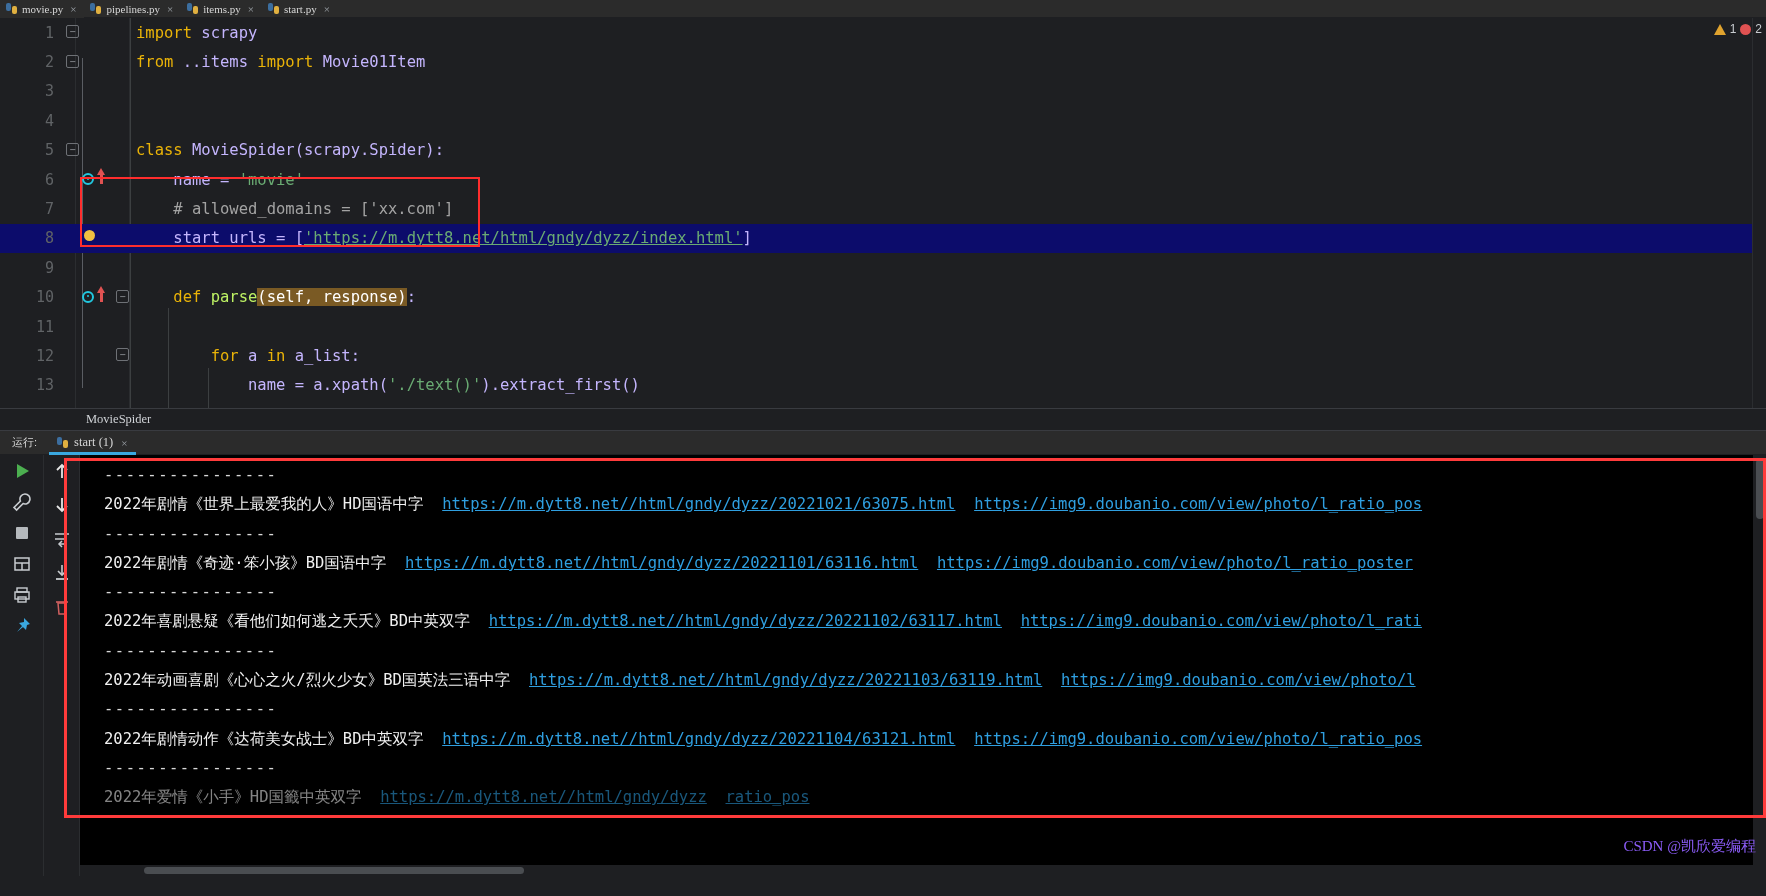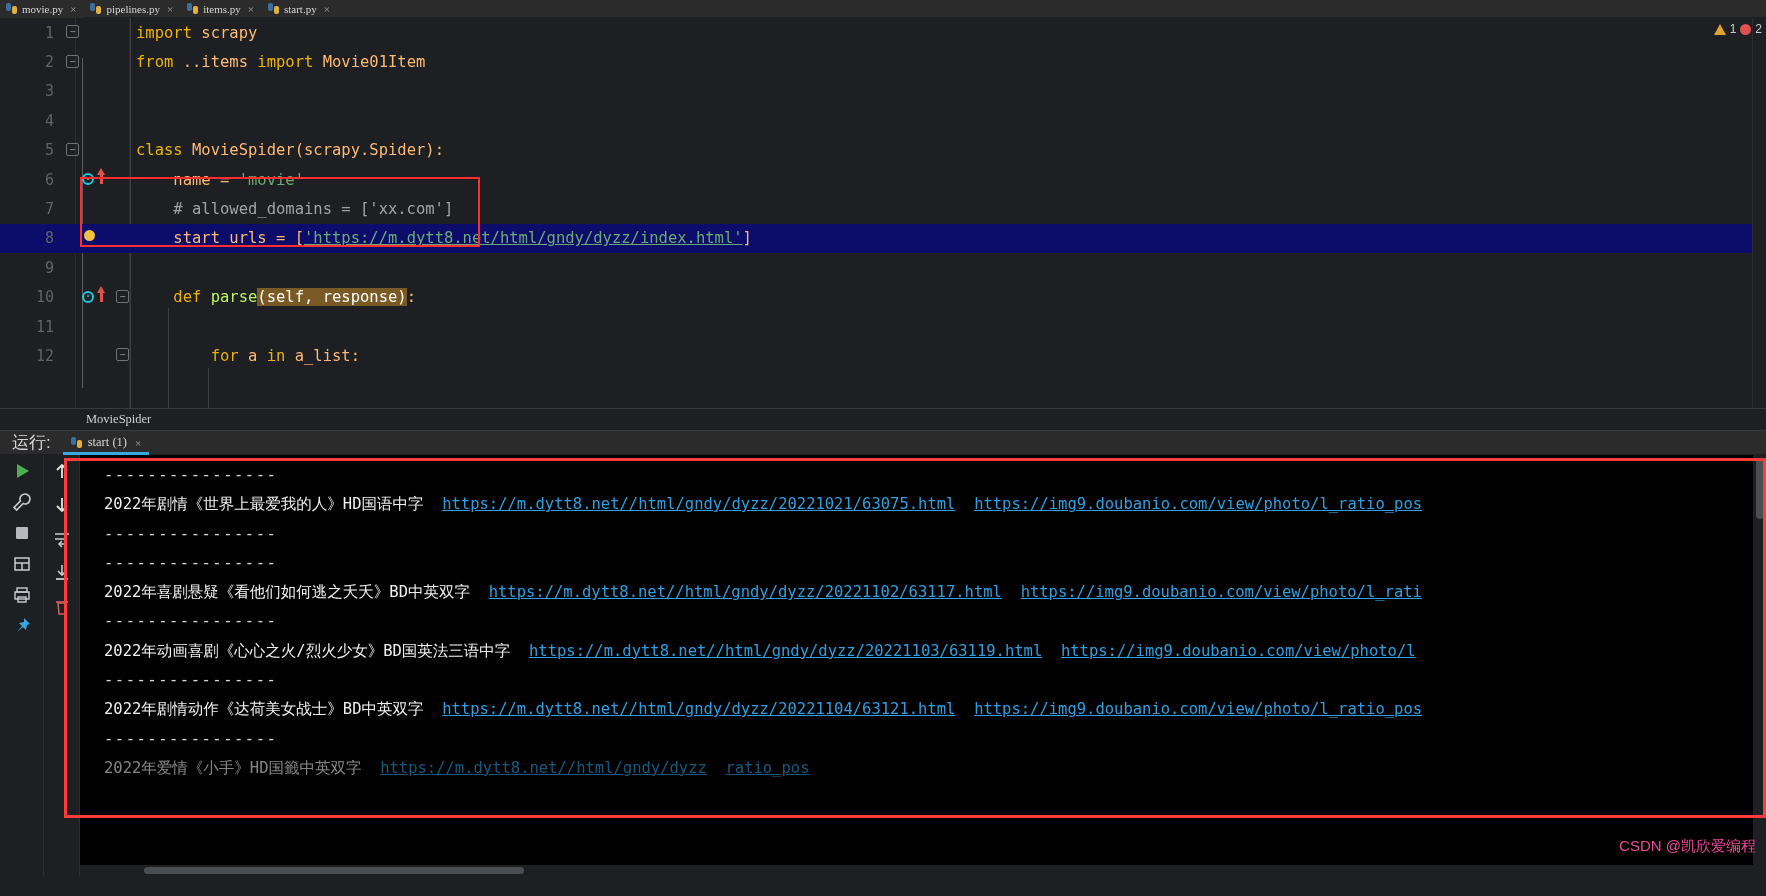--- a/index.html
+++ b/index.html
@@ -60,21 +60,21 @@
     width:64px; text-align:right; padding-right:10px;
     color:#606366; font-size:15px; flex:none;
   }
   .marks{ width:66px; flex:none; position:relative; height:29px; }
   .code{ padding-left:6px; white-space:pre; color:#bcbec4; }
 
   .kw{ color:#eab308; }
   .str{ color:#6aab73; }
   .cmt{ color:#a3a3a3; }
   .def{ color:#bef264; }
-  .plain{ color:#fdba74; }
+  .plain{ color:#c4b5fd; }
   .urlstr{ color:#6aab73; text-decoration:underline; }
   .hlparam{ background:#7a5a24; color:#ffffff;text-align:center; }
   .squig{ text-decoration:underline wavy #7a7e85; text-decoration-skip-ink:none; }
 
   
   .runicon{
     position:absolute; left:18px; top:8px; width:12px; height:12px;
     border-radius:50%; border:2.5px solid #21c8e0;
   }
   .runicon::after{
@@ -139,21 +139,21 @@
     font-family:"Liberation Serif", serif; font-size:12.5px; color:#cfd2d6;
   }
 
   
   .runpanel{ position:relative; background:#1e1f22; height:446px; }
   .runhead{
     height:25px; background:#2b2b2b; display:flex; align-items:center;
     border-top:1px solid #393b40; border-bottom:1px solid #1e1f22;
   }
   .runlabel{
-    font-family:Liberation Sans, sans-serif; font-size:17px;
+    font-family:Liberation Sans, sans-serif; font-size:11px;
     color:#d6d6d6; padding:0 10px 0 12px;
   }
   .runtab{
     display:flex; align-items:center; gap:6px; height:25px; padding:0 10px;
     font-family:"Liberation Serif", serif; font-size:12.5px; color:#d6d6d6;
     position:relative;
   }
   .runtab::after{
     content:""; position:absolute; left:2px; right:2px; bottom:0;
     height:3px; background:#3aa8e0;
@@ -185,22 +185,22 @@
   .ctitle{ color:#f0f0f0; }
   .cline.dim{ opacity:.55; }
 
   
   .redbox-console{
     position:absolute; border:3px solid #ff3b3b; pointer-events:none; z-index:20;
   }
 
   .watermark{
     position:absolute; right:10px; bottom:20px;
-    font-family:Liberation Sans, sans-serif; font-size:15px;
-    color:#ec4899; z-index:30;
+    font-family:Liberation Serif, serif; font-size:15px;
+    color:#8b5cf6; z-index:30;
   }
 
   .vscroll{
     position:absolute; right:0; top:0; bottom:0; width:13px; background:#1e1f22;
   }
   .vthumb{
     position:absolute; right:2px; top:4px; width:8px; height:60px;
     background:#4a4d51; border-radius:4px;
   }
   .hscroll{
@@ -330,20 +330,25 @@
     </div>
 
     <div class="row">
       <span class="lnum">12</span>
       <span class="marks">
         <span class="foldm" style="left:52px;">−</span>
       </span>
       <span class="code"><span class="kw">        for </span><span class="plain">a</span><span class="kw"> in </span><span class="plain">a_list:</span></span>
     </div>
 
+    <div class="row">
+      <span class="lnum">13</span>
+      <span class="marks"></span>
+      <span class="code"><span class="plain">            name = a.xpath(</span><span class="str">'./text()'</span><span class="plain">).extract_first()</span></span>
+    </div>
 
   </div>
 
   <div class="redbox-code" style="left:80px; top:159px; width:400px; height:70px;"></div>
 
   <div class="editscroll"></div>
 
   <div class="warnbar">
     <span class="wtri"></span>
     <span class="wtxt">1</span>
@@ -450,20 +455,25 @@
       <div class="cline">
         <span class="ctitle">2022年剧情《世界上最爱我的人》HD国语中字</span>
         <span>&nbsp;</span><span class="clink">https://m.dytt8.net//html/gndy/dyzz/20221021/63075.html</span>
         <span>&nbsp;</span><span class="clink">https://img9.doubanio.com/view/photo/l_ratio_pos</span>
       </div>
 
       <div class="cline">
         <span class="cdash">----------------</span>
       </div>
 
+      <div class="cline">
+        <span class="ctitle">2022年剧情《奇迹·笨小孩》BD国语中字</span>
+        <span>&nbsp;</span><span class="clink">https://m.dytt8.net//html/gndy/dyzz/20221101/63116.html</span>
+        <span>&nbsp;</span><span class="clink">https://img9.doubanio.com/view/photo/l_ratio_poster</span>
+      </div>
 
       <div class="cline">
         <span class="cdash">----------------</span>
       </div>
 
       <div class="cline">
         <span class="ctitle">2022年喜剧悬疑《看他们如何逃之夭夭》BD中英双字</span>
         <span>&nbsp;</span><span class="clink">https://m.dytt8.net//html/gndy/dyzz/20221102/63117.html</span>
         <span>&nbsp;</span><span class="clink">https://img9.doubanio.com/view/photo/l_rati</span>
       </div>

